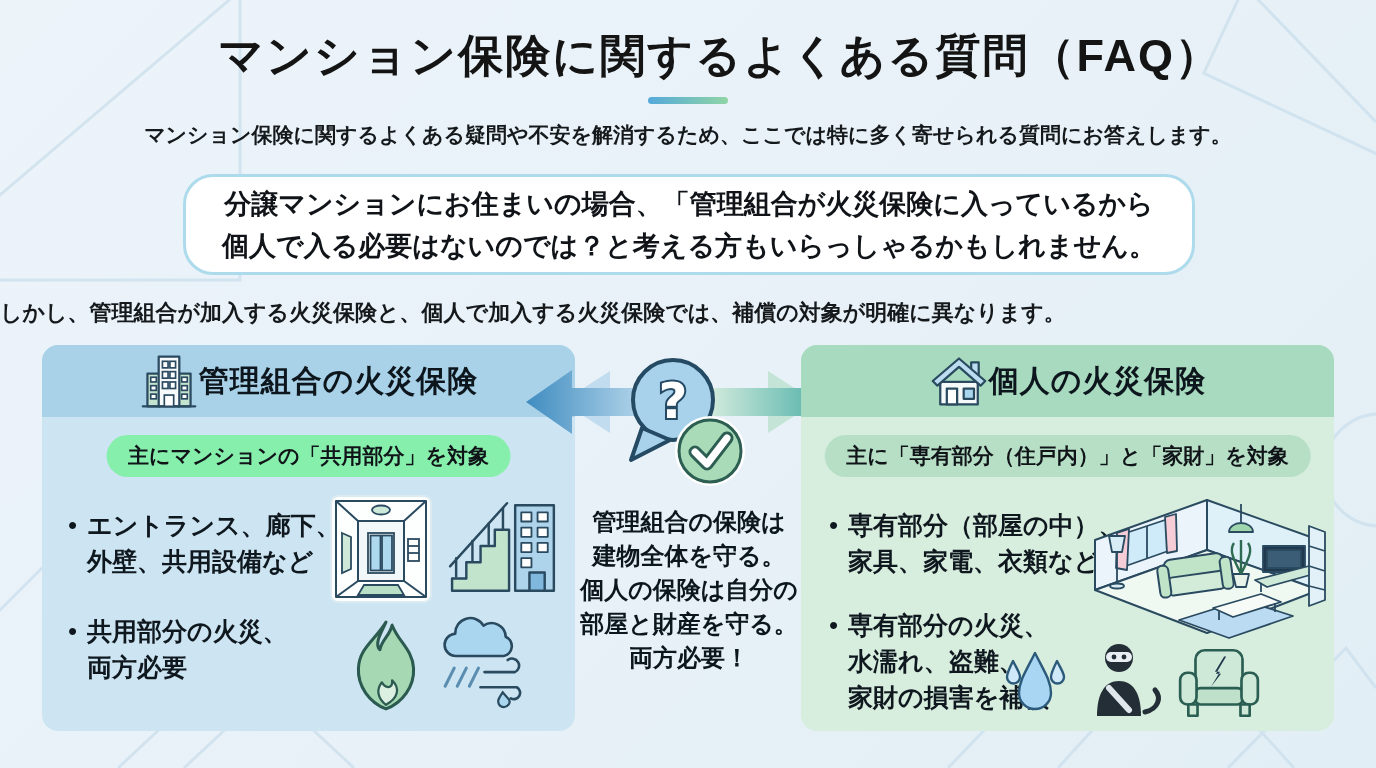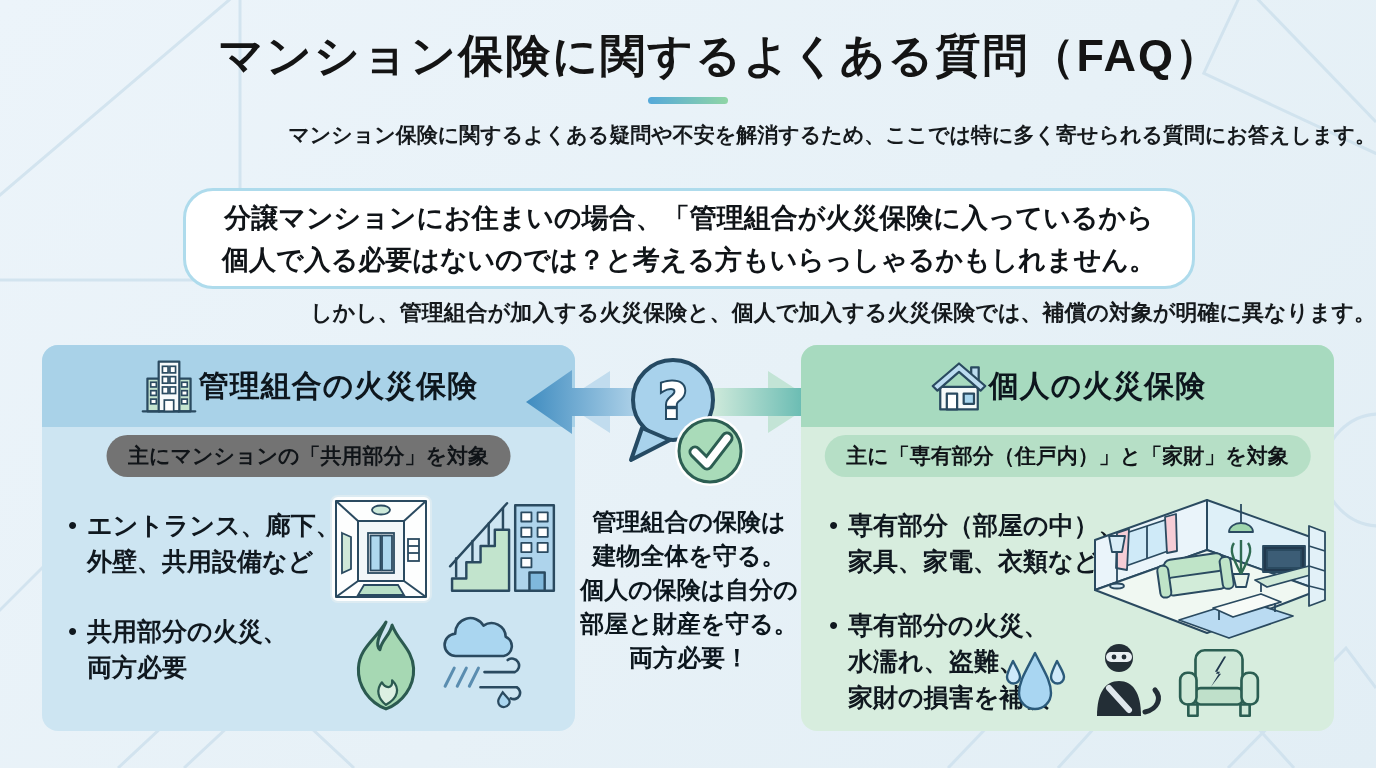--- a/index.html
+++ b/index.html
@@ -6,43 +6,43 @@
   html,body { width:1376px; height:768px; }
   body { font-family:"Liberation Sans","DejaVu Sans",sans-serif; }
   .canvas { position:relative; width:1376px; height:768px; overflow:hidden;
             background:linear-gradient(135deg,#ecf4fa 0%,#e7f1f7 55%,#e2eef5 100%); }
   .bg-pattern { position:absolute; inset:0; pointer-events:none; }
 
   .title { position:absolute; top:26px; left:0; width:100%; text-align:center;
            font-size:45px; font-weight:800; color:#141414; letter-spacing:2px;margin-left:32px; }
   .divider { position:absolute; top:97px; left:648px; width:80px; height:7px; border-radius:4px;
              background:linear-gradient(90deg,#55a9da,#8fd5a5); }
-  .subtitle { position:absolute; top:121px; left:0; width:100%; text-align:right;
+  .subtitle { position:absolute; top:121px; left:0; width:100%; text-align:center;
               font-size:21px; font-weight:700; color:#15191c; }
 
-  .q-card { position:absolute; left:183px; top:188px; width:1012px; height:101px;
+  .q-card { position:absolute; left:183px; top:174px; width:1012px; height:101px;
             background:#ffffff; border:3px solid #aedbec; border-radius:30px;
             display:flex; flex-direction:column; justify-content:center; align-items:center; }
   .q-card div { font-size:27px; font-weight:800; line-height:42px; color:#101418; }
 
-  .transition { position:absolute; top:298px; left:0; width:100%; text-align:right;
-                font-size:22px; font-weight:700; color:#15191c;padding-left:21px; }
+  .transition { position:absolute; top:298px; left:0; width:100%; text-align:left;
+                font-size:22px; font-weight:700; color:#15191c; }
 
   .panel { position:absolute; top:345px; width:533px; height:386px; border-radius:16px; }
   .panel-left  { left:42px;  background:#cde5f2; }
   .panel-right { left:801px; background:#d7edde; }
-  .panel-header { height:82px; border-radius:16px 16px 0 0; display:flex;
+  .panel-header { height:72px; border-radius:16px 16px 0 0; display:flex;
                   align-items:center; justify-content:center; }
   .panel-left  .panel-header { background:#a9d2e8; }
   .panel-right .panel-header { background:#a7dabf; }
   .panel-title { font-size:30px; font-weight:800; color:#0d161d; letter-spacing:1px; }
   .scope-pill { position:absolute; top:90px; left:50%; transform:translateX(-50%);
                 white-space:nowrap; padding:7px 22px; border-radius:999px;
                 font-size:21px; font-weight:800; color:#101418; }
-  .panel-left  .scope-pill { background:#737373; }
+  .panel-left  .scope-pill { background:#86efac; }
   .panel-right .scope-pill { background:#b6dfc6; }
 
   .bullet { position:absolute; display:flex; gap:10px; color:#10181f; }
   .bullet .dot { font-size:26px; line-height:36px; }
   .bullet .lines div { font-size:25px; font-weight:800; line-height:36px; }
 
   .ill { position:absolute; }
   .kp-block { position:absolute; left:563px; top:505px; width:252px; text-align:center;
               font-size:24px; font-weight:800; line-height:34px; color:#0c161d; }
 </style>

